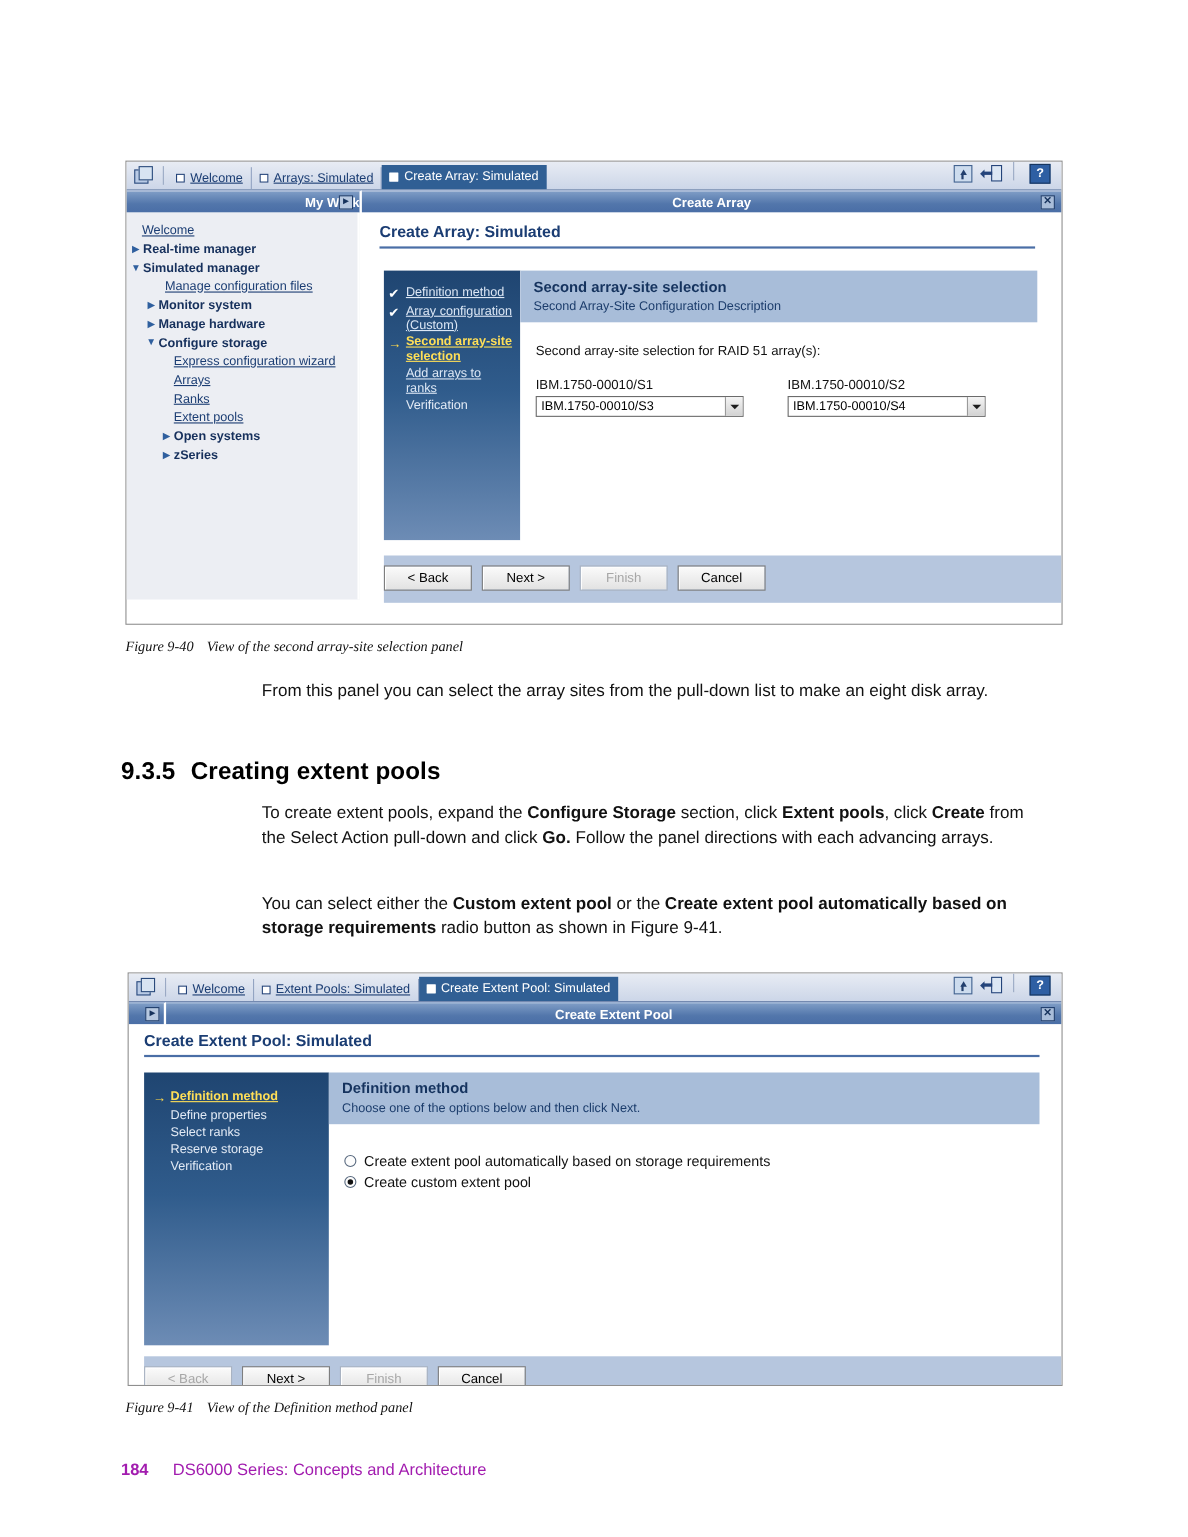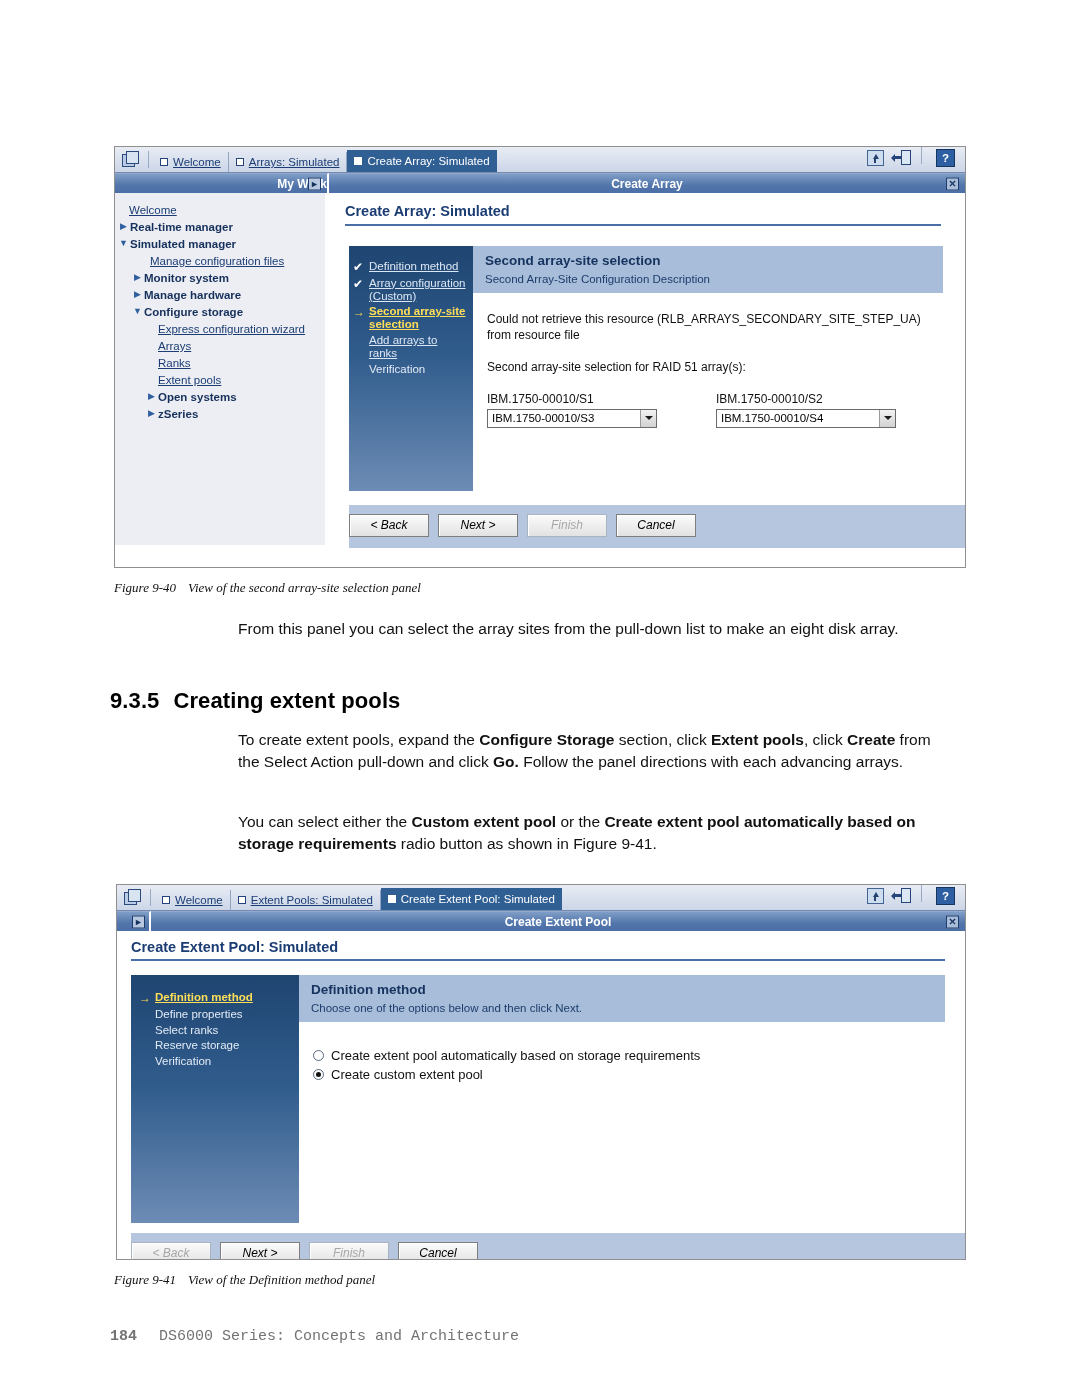--- a/index.html
+++ b/index.html
@@ -39,23 +39,23 @@
     font-family: "Liberation Sans", sans-serif;
     font-size: 22px;
     font-weight: bold;
     letter-spacing: .1px;
     color: #000;
   }
   h2.section-head .secnum { margin-right: 14px; }
 
   .footer {
     position: absolute;
-    font-family: Liberation Mono, monospace;
+    font-family: Liberation Sans, sans-serif;
     font-size: 15px;
-    color: #737373;
+    color: #a21caf;
   }
   .footer .pgnum { font-weight: bold; margin-right: 22px; }
 
   
   .shot {
     position: absolute;
     background: #ffffff;
     border: 1px solid #8f8f8f;
     box-sizing: border-box;
     overflow: hidden;
@@ -292,21 +292,20 @@
     width: 5px; height: 5px; border-radius: 50%; background: #111;
   }
   .radio-row .rlabel { font-size: 13px; color: #111; }
 
   
   .btnbar {
     background: #b6c6de;
     padding: 9px 0 11px 0;
     display: flex; gap: 9px;
     align-items: center;
-    font-style: italic;
   }
   .btn {
     min-width: 60px;
     padding: 3px 9px 4px 9px;
     font-size: 12px; color: #000;
     background: linear-gradient(#fbfbfb, #e2e2e2);
     border: 1px solid #7e7e7e;
     box-shadow: inset 1px 1px 0 #ffffff;
     text-align: center;
     white-space: nowrap;
@@ -447,26 +446,25 @@
             <span class="slabel">Verification</span>
           </div>
         </div>
 
         <div class="wizmain">
           <div class="wizhead">
             <div class="h">Second array-site selection</div>
             <div class="sub">Second Array-Site Configuration Description</div>
           </div>
           <div class="wizcontent">
-            <p>Could not retrieve this resource (RLB_ARRAYS_SECONDARY_SITE_STEP_UA) from resource file</p>
             <p>Second array-site selection for RAID 51 array(s):</p>
             <div class="fields">
               <div class="fieldcol">
                 <div class="flabel">IBM.1750-00010/S1</div>
-                <div class="select" style="width:170px">
+                <div class="select" style="width:189px">
                   <span class="sval">IBM.1750-00010/S3</span>
                   <span class="sarrow"></span>
                 </div>
               </div>
               <div class="fieldcol">
                 <div class="flabel">IBM.1750-00010/S2</div>
                 <div class="select" style="width:180px">
                   <span class="sval">IBM.1750-00010/S4</span>
                   <span class="sarrow"></span>
                 </div>

